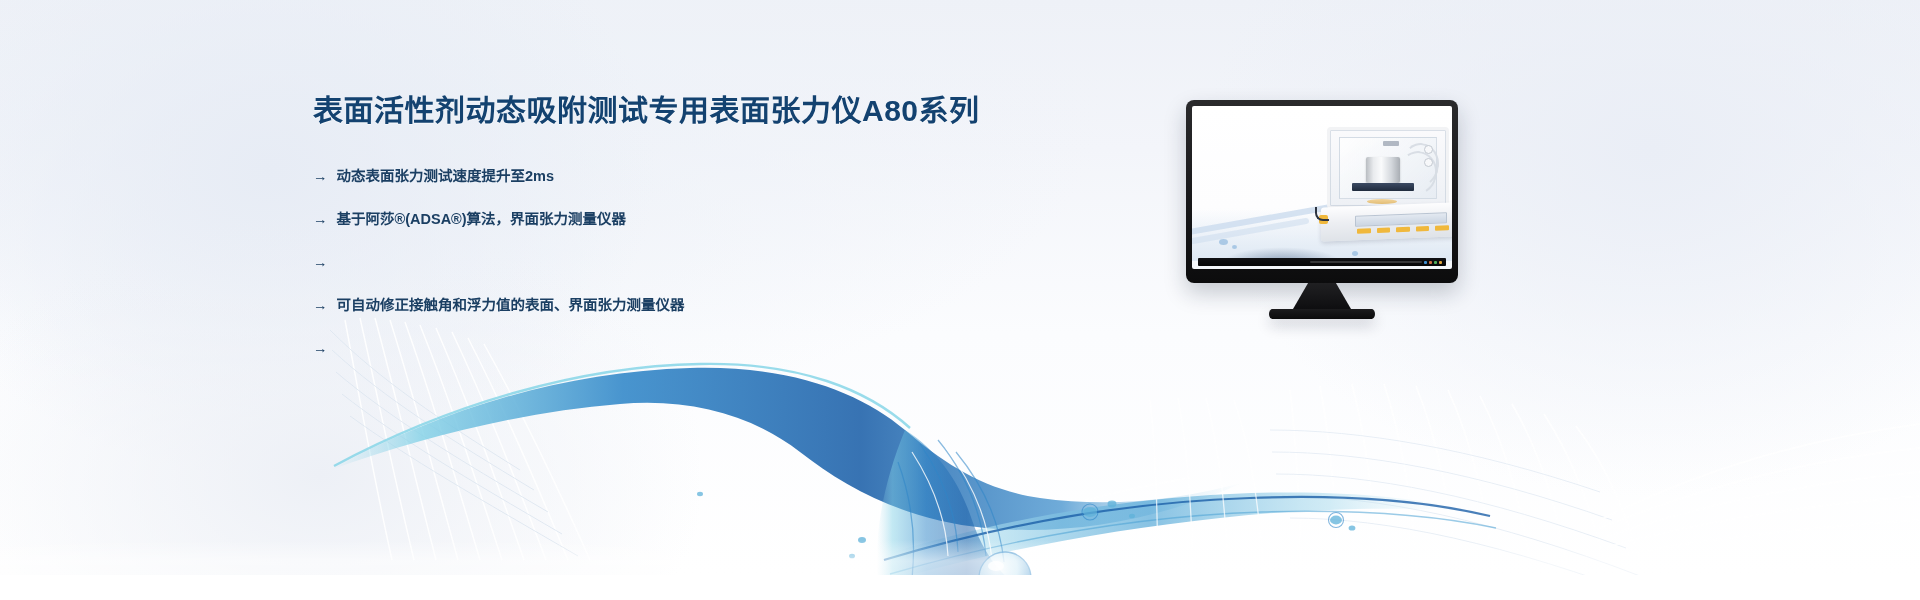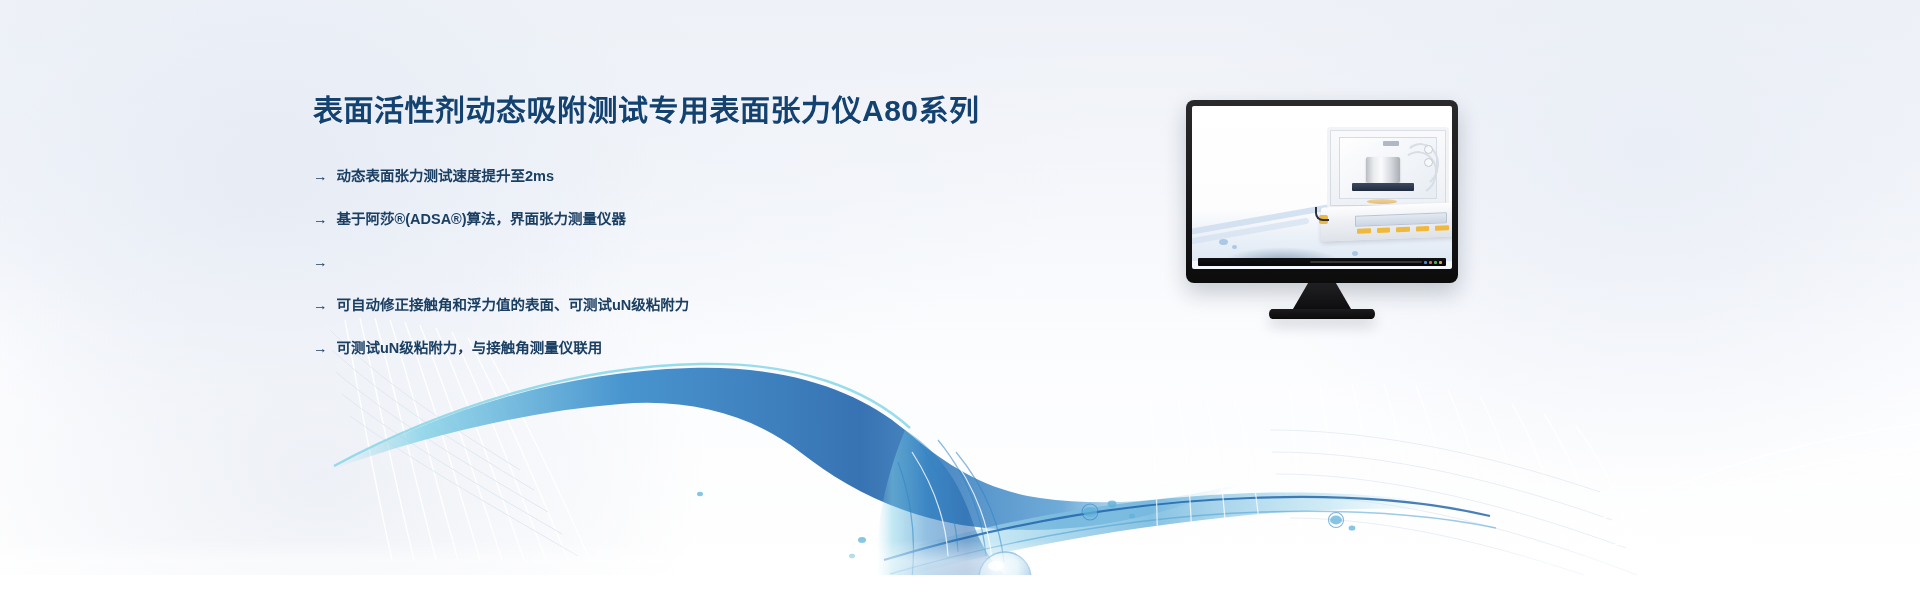--- a/index.html
+++ b/index.html
@@ -302,26 +302,25 @@
         <span class="arrow">→</span>
         <span class="btxt">基于阿莎®(ADSA®)算法，界面张力测量仪器</span>
       </li>
 
       <li class="bullet">
         <span class="arrow">→</span>
       </li>
 
       <li class="bullet">
         <span class="arrow">→</span>
-        <span class="btxt">可自动修正接触角和浮力值的表面、可测试uN级粘附力</span>
-      </li>
-
-      <li class="bullet">
-        <span class="arrow">→</span>
-        <span class="btxt">可测试uN级粘附力，与接触角测量仪联用</span>
+        <span class="btxt">可自动修正接触角和浮力值的表面、界面张力测量仪器</span>
+      </li>
+
+      <li class="bullet">
+        <span class="arrow">→</span>
       </li>
 
     </ul>
   </div>
 
   <div class="monitor">
     <div class="mon-bezel">
       <div class="mon-screen">
 
         <div class="screen-floor"></div>

